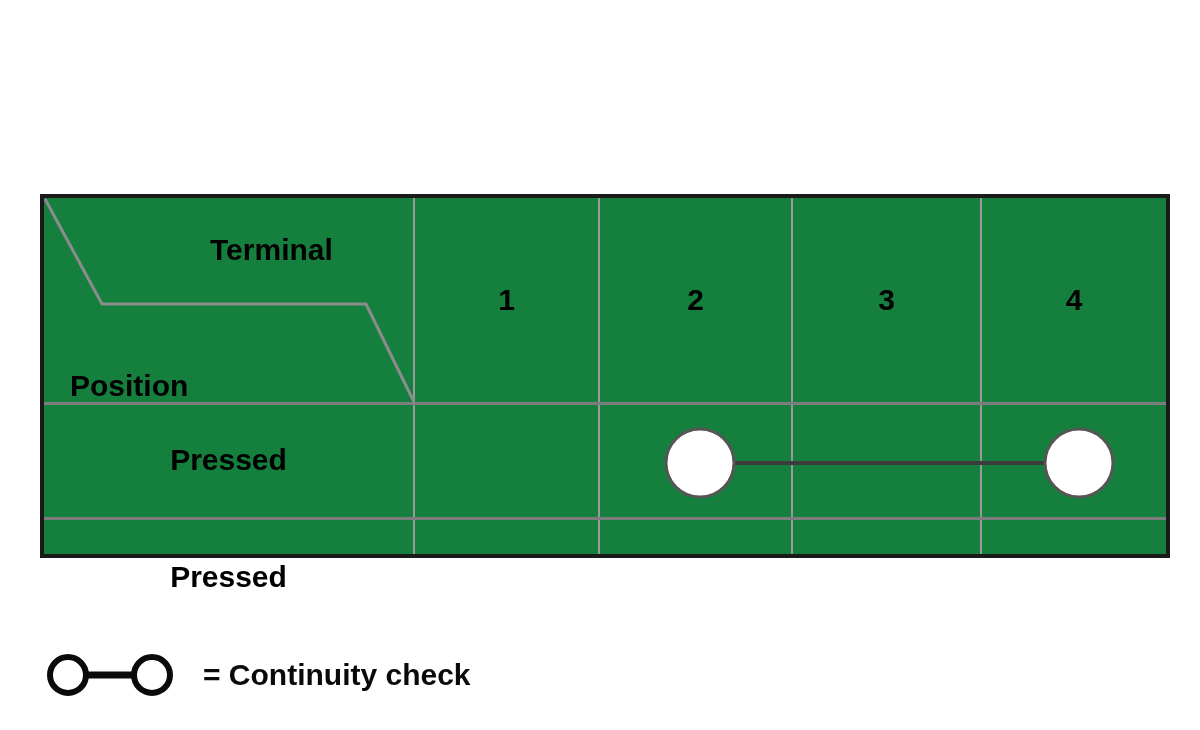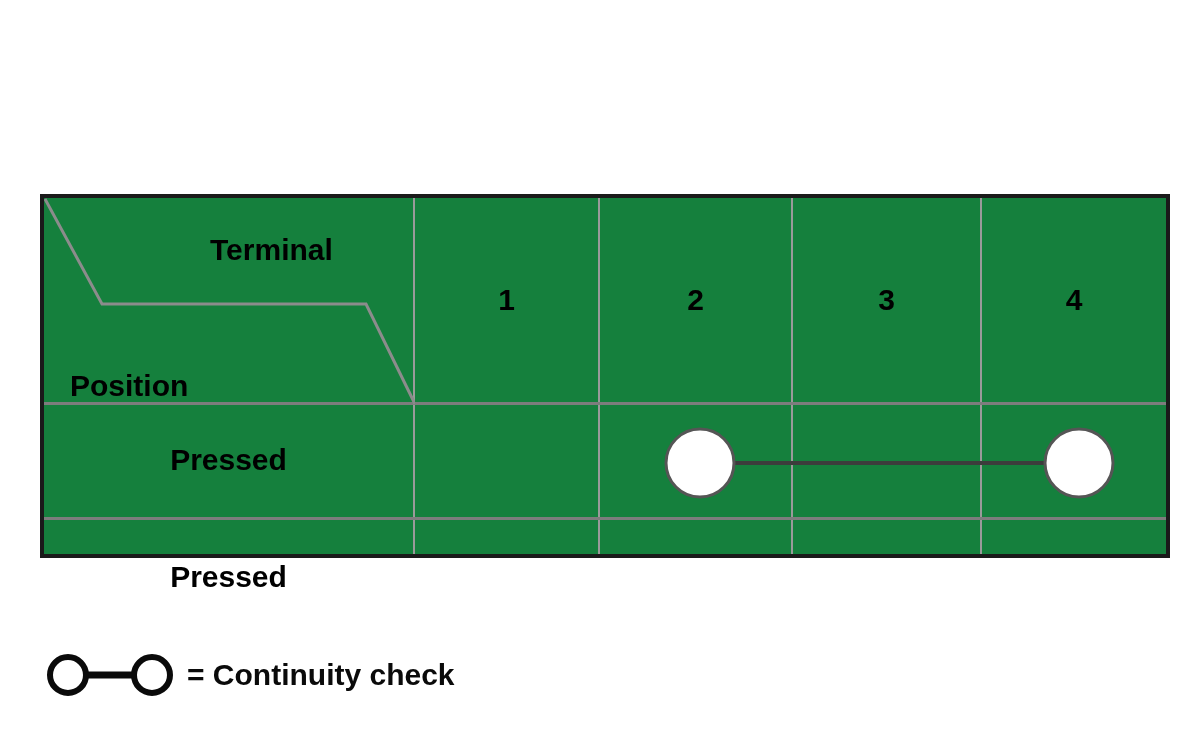--- a/index.html
+++ b/index.html
@@ -156,21 +156,21 @@
     gap: 0px;
   }
   .legend-symbol {
     flex: 0 0 auto;
     line-height: 0;
   }
   .legend-text {
     font-size: 30px;
     font-weight: bold;
     white-space: nowrap;
-    margin-left: 12px;
+    margin-left: 28px;
     color: #0a0a0a;
   }
 </style>
 </head>
 <body>
 
 <div class="page">
 
 
   <div class="table-wrap">

